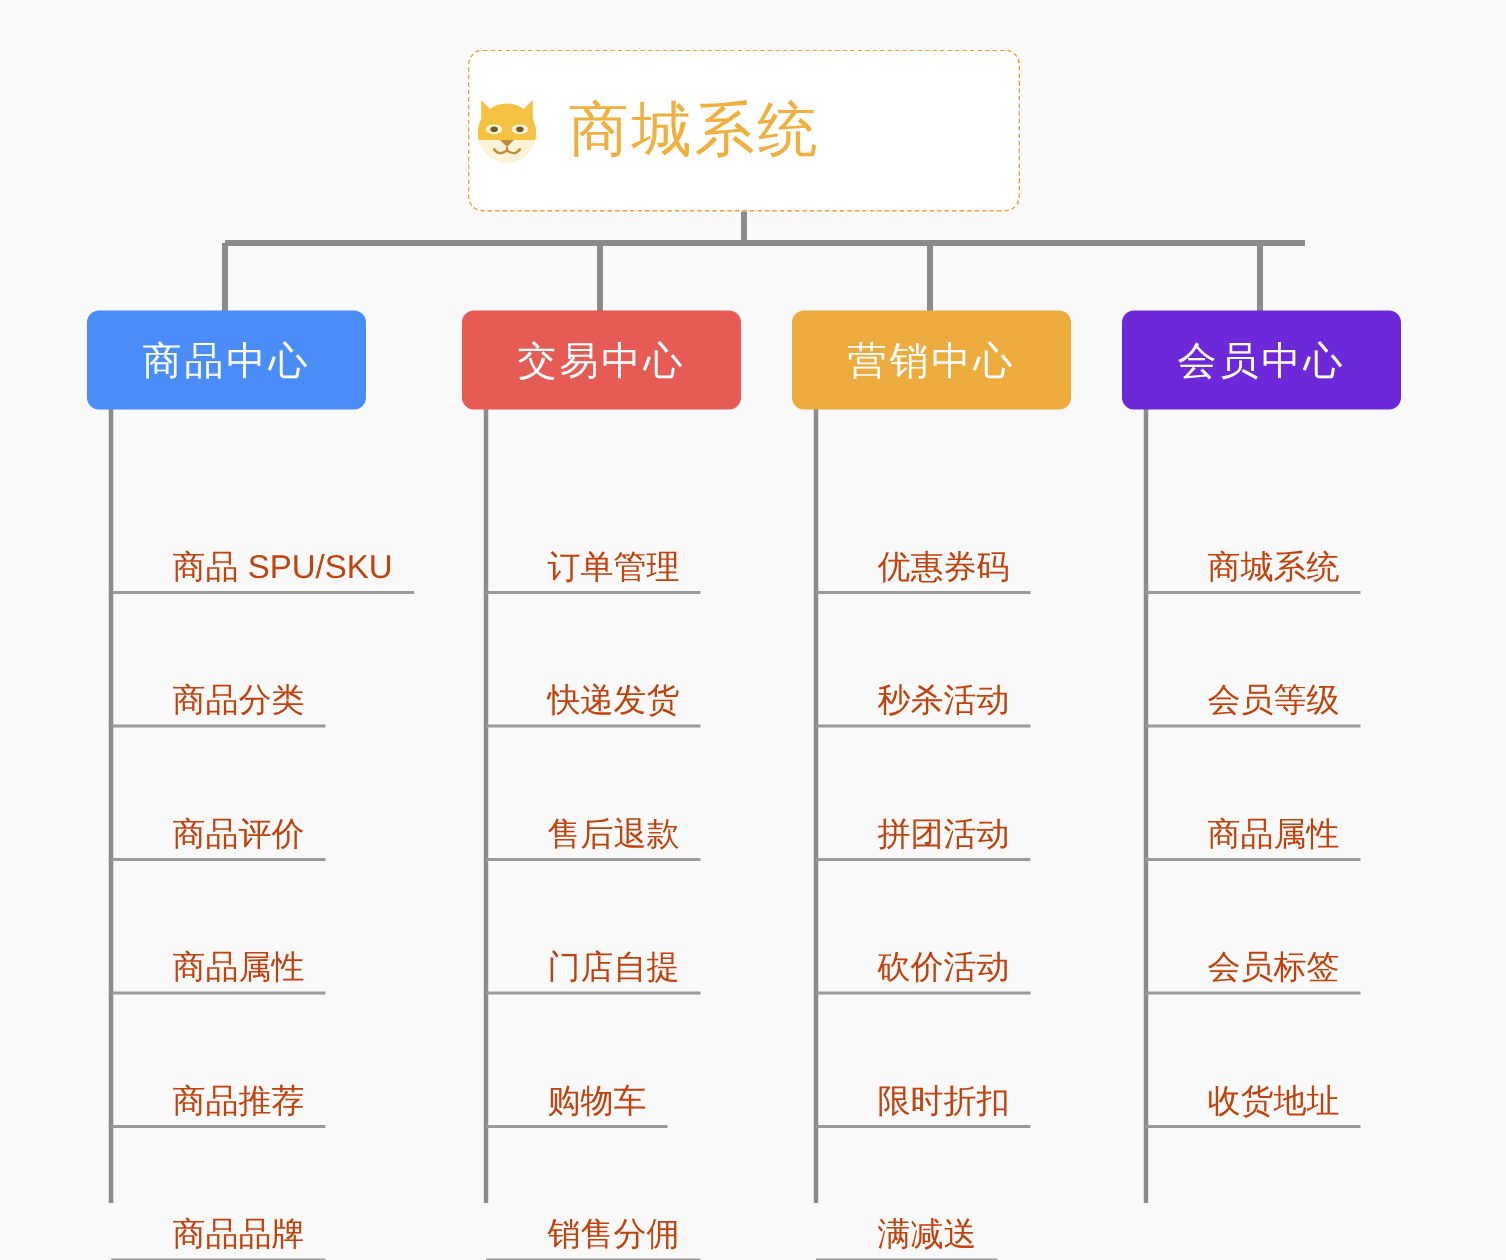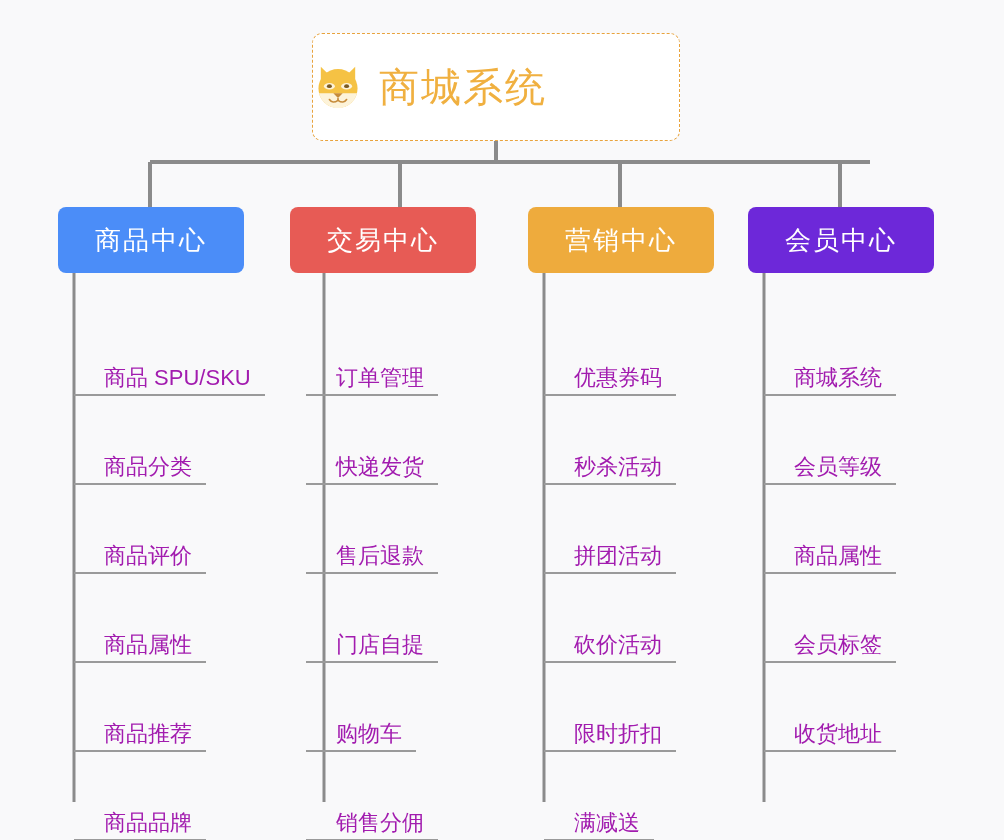--- a/index.html
+++ b/index.html
@@ -61,21 +61,21 @@
     pointer-events: none;
   }
 
   
   .column {
     position: absolute;
     top: 207px;
     width: 230px;
   }
   .col-0 { left: 58px; }
-  .col-1 { left: 290px; }
+  .col-1 { left: 308px; }
   .col-2 { left: 528px; }
   .col-3 { left: 748px; }
 
   .cat-box {
     width: 186px;
     height: 66px;
     border-radius: 8px;
     display: flex;
     align-items: center;
     justify-content: center;
@@ -107,24 +107,25 @@
   .leaf-inner {
     position: absolute;
     left: 16px;
     bottom: 0;
     display: inline-block;
     border-bottom: 2px solid #9a9a9a;
     padding: 0 14px 4px 30px;
   }
   .leaf-label {
     font-size: 22px;
-    color: #a21caf;
+    color: #c2410c;
     line-height: 1.1;
     white-space: nowrap;
     display: inline-block;
+    margin-left: 11px;
   }
 </style>
 </head>
 <body style="background: rgb(249, 249, 250);">
 
 <div id="canvas">
 
   <svg id="links" viewBox="0 0 1004 840">
 
     <line x1="496" y1="141" x2="496" y2="162" stroke="#8b8b8b" stroke-width="4"></line>

